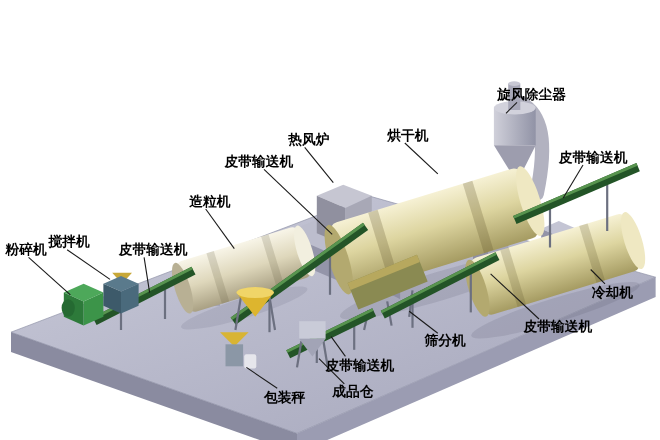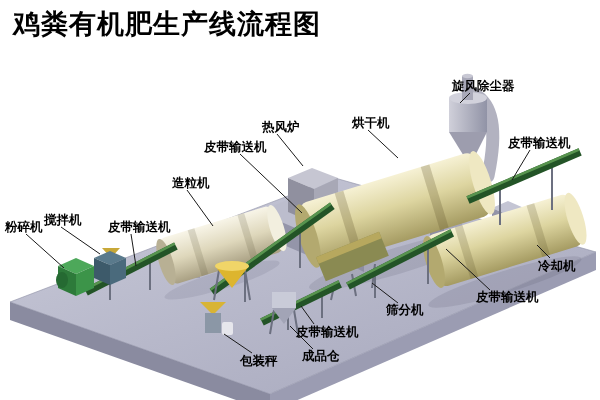--- a/index.html
+++ b/index.html
@@ -9,21 +9,20 @@
          color:#000;letter-spacing:1px;font-family:"Liberation Sans",sans-serif;}
   svg{position:absolute;left:0;top:0;}
   .lbl{font-family:"Liberation Sans",sans-serif;font-size:12.5px;font-weight:600;fill:#000;}
   .leader{stroke:#1a1a1a;stroke-width:1;}
   .leg{stroke:#6c7080;stroke-width:2;}
 </style>
 </head>
 <body>
 
 <div class="stage">
-  <h1 class="title">鸡粪有机肥生产线流程图</h1>
 
   <svg width="600" height="400" viewBox="0 0 600 400">
     <defs>
       <linearGradient id="platTop" x1="0" y1="0" x2="1" y2="1">
         <stop offset="0" stop-color="#c9cad9"></stop>
           <stop offset="1" stop-color="#a5a6bb"></stop>
       </linearGradient>
       <linearGradient id="drum" x1="0" y1="0" x2="0" y2="1">
         <stop offset="0" stop-color="#f6f1d4"></stop>
           <stop offset="0.45" stop-color="#ddd5a0"></stop>

